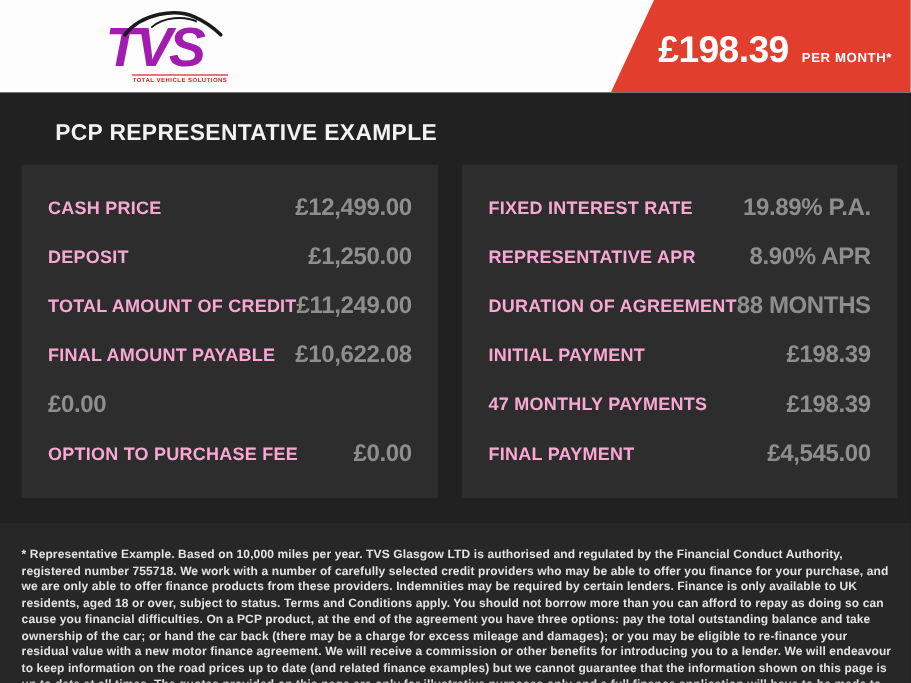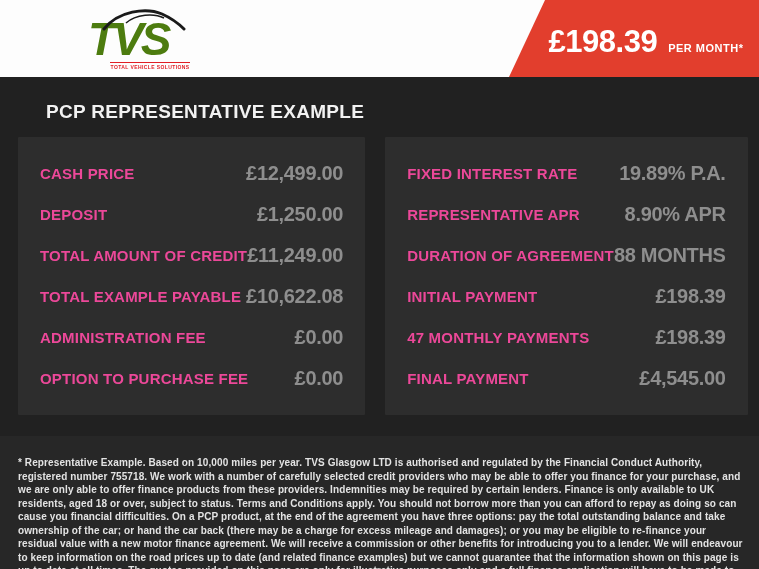--- a/index.html
+++ b/index.html
@@ -12,21 +12,21 @@
 
   
   .header {
     position:relative; height:77px; background:#fdfdfd; flex:0 0 auto; overflow:hidden;
   }
   .logo { position:absolute; left:88px; top:8px; width:104px; height:62px; }
   .logo-swoosh { position:absolute; left:14px; top:-1px; width:84px; height:24px; }
   .logo-text {
     position:absolute; left:0; top:8px;
     font-size:46px; font-weight:900; font-style:italic; line-height:1;
-    color:#4d7c0f; letter-spacing:-3px;
+    color:#a21caf; letter-spacing:-3px;
   }
   .logo-tagline {
     position:absolute; left:22px; top:54px; width:80px;
     font-size:5px; font-weight:700; color:#e01e25; letter-spacing:.4px;
     border-top:1px solid #e01e25; padding-top:1px; text-align:center;
     white-space:nowrap; overflow:hidden;
   }
   .price-banner {
     position:absolute; right:0; top:0; width:250px; height:77px;
     background:#e23e2d;
@@ -46,21 +46,21 @@
   }
   .panels { display:flex; gap:20px; margin:0 18px; }
   .panel {
     flex:1 1 0; background:#2d2d2d; padding:16px 22px; border-radius:1px;
   }
   .finance-row {
     display:flex; justify-content:space-between; align-items:center;
     height:41px;
   }
   .finance-label {
-    font-size:15px; font-weight:700; color:#ec4899; letter-spacing:.2px;
+    font-size:15px; font-weight:700; color:#f9a8d4; letter-spacing:.2px;
     white-space:nowrap;
   }
   .finance-value {
     font-size:20px; font-weight:700; color:#8e8e8e; letter-spacing:-.3px;
     white-space:nowrap;
   }
 
   
   .footer {
     margin-top:21px; flex:1 1 auto; background:#272727;
@@ -103,25 +103,24 @@
         </div>
         <div class="finance-row">
           <span class="finance-label">DEPOSIT</span>
           <span class="finance-value">£1,250.00</span>
         </div>
         <div class="finance-row">
           <span class="finance-label">TOTAL AMOUNT OF CREDIT</span>
           <span class="finance-value">£11,249.00</span>
         </div>
         <div class="finance-row">
-          <span class="finance-label">TOTAL EXAMPLE PAYABLE</span>
+          <span class="finance-label">FINAL AMOUNT PAYABLE</span>
           <span class="finance-value">£10,622.08</span>
         </div>
         <div class="finance-row">
-          <span class="finance-label">ADMINISTRATION FEE</span>
           <span class="finance-value">£0.00</span>
         </div>
         <div class="finance-row">
           <span class="finance-label">OPTION TO PURCHASE FEE</span>
           <span class="finance-value">£0.00</span>
         </div>
       </div>
 
       <div class="panel">
         <div class="finance-row">

